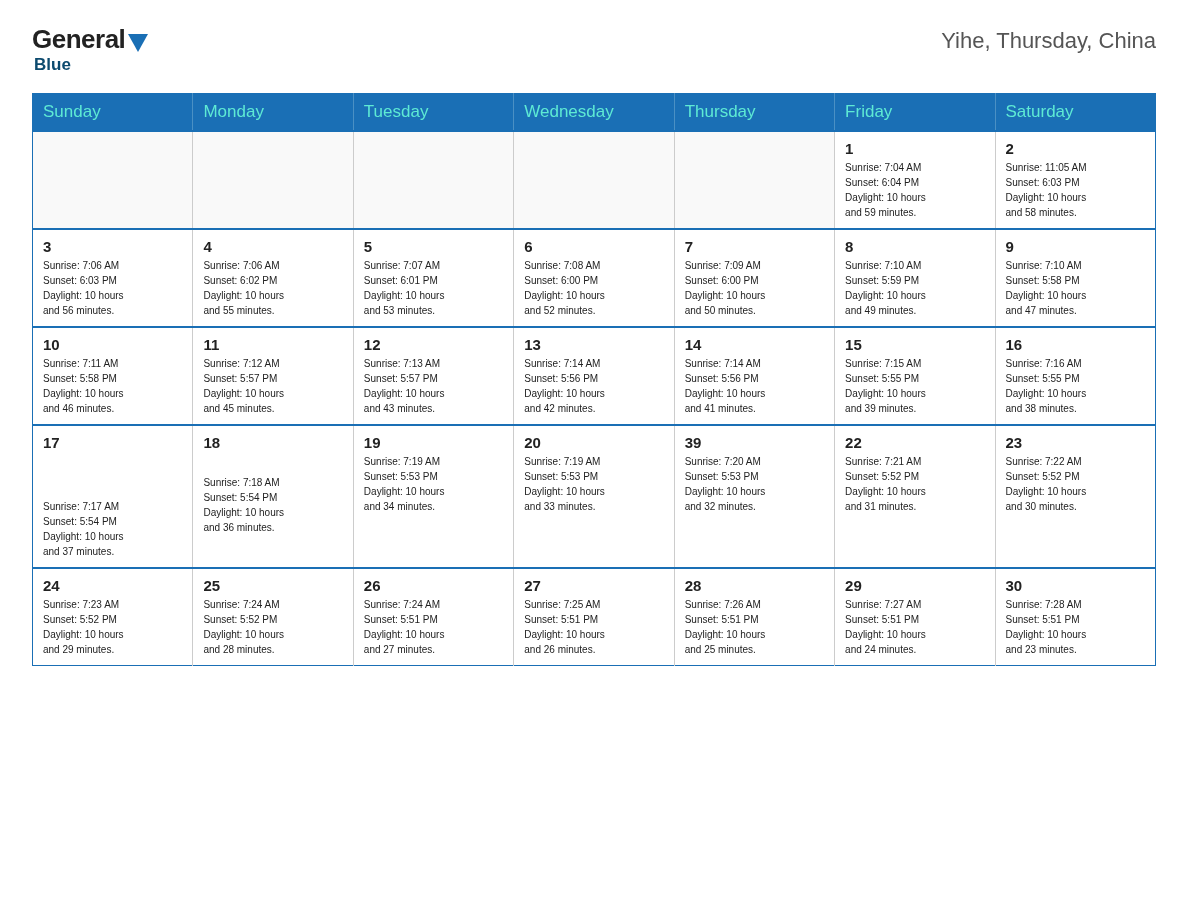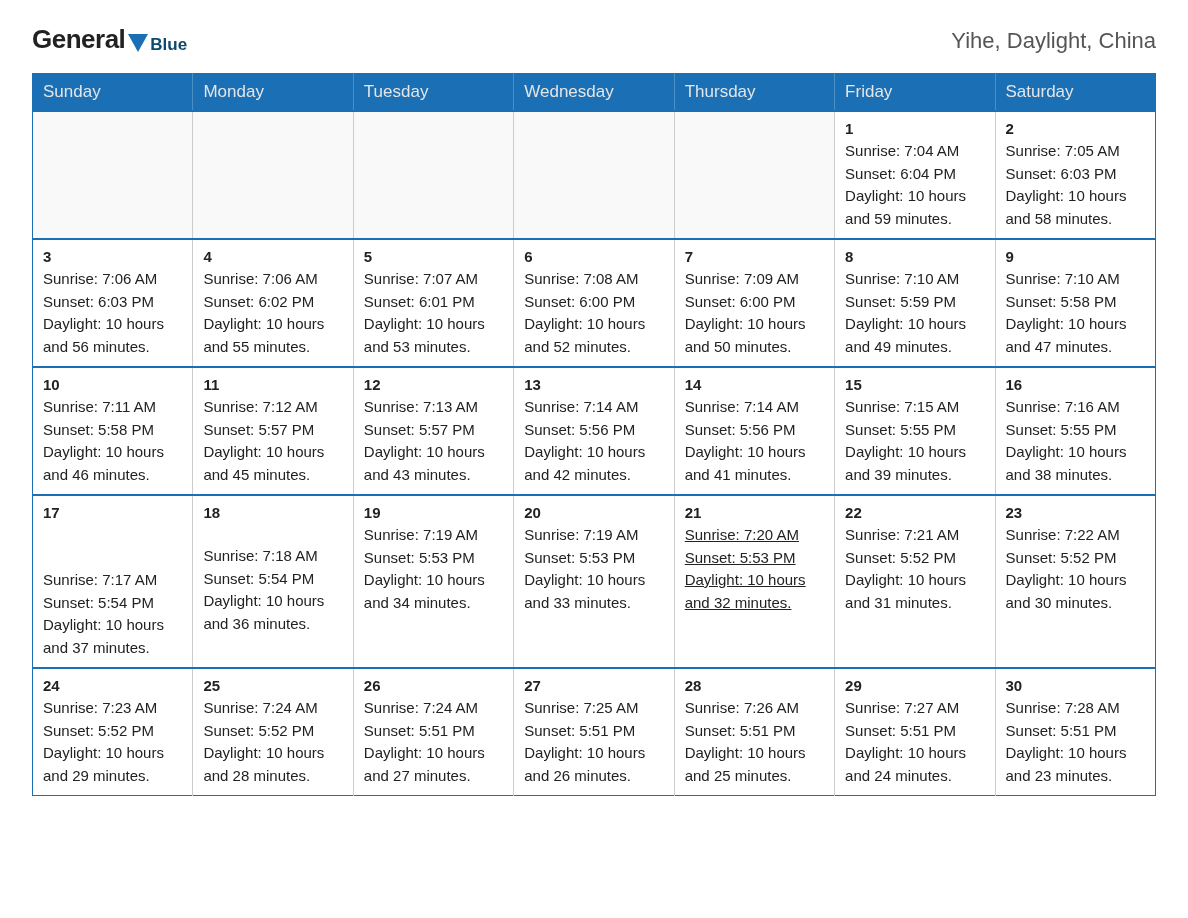--- a/index.html
+++ b/index.html
@@ -12,21 +12,22 @@
       min-height: 918px;
     }
     .header-row {
       display: flex;
       align-items: flex-start;
       justify-content: space-between;
       margin-bottom: 18px;
     }
     .logo {
       display: flex;
-      align-items: flex-end;
+      flex-direction: column;
+      align-items: flex-start;
     }
     .logo-top {
       display: flex;
       align-items: center;
     }
     .logo-general {
       font-size: 26px;
       font-weight: bold;
       color: #222;
       letter-spacing: -0.5px;
@@ -60,21 +61,21 @@
       color: #555;
       margin-top: 4px;
     }
     .calendar {
       width: 100%;
       border-collapse: collapse;
       border: 1.5px solid #1a6fb5;
     }
     .calendar thead tr th {
       background: #1a6fb5;
-      color: #e5e5e5;
+      color: #5eead4;
       font-size: 17px;
       font-weight: normal;
       padding: 8px 10px;
       text-align: left;
       border-right: 1.5px solid #4a90c4;
     }
     .calendar thead tr th:last-child {
       border-right: none;
     }
     .calendar tbody tr {
@@ -92,41 +93,41 @@
     .calendar tbody tr td:last-child {
       border-right: none;
     }
     .day-num {
       font-size: 15px;
       font-weight: bold;
       color: #222;
       margin-bottom: 3px;
     }
     .day-info {
-      font-size: 15px;
+      font-size: 10px;
       color: #222;
       line-height: 1.5;
     }
     .empty-cell {
       background: #f9f9f9;
     }
   </style>
 </head>
 <body>
 
 <div class="header-row">
   <div class="logo">
     <div class="logo-top">
       <span class="logo-general">General</span>
       <span class="logo-triangle"></span>
     </div>
     <span class="logo-blue">Blue</span>
   </div>
   <div class="title-block">
-    <div class="location">Yihe, Daylight, China</div>
+    <div class="location">Yihe, Thursday, China</div>
   </div>
 </div>
 
 <table class="calendar">
   <thead>
     <tr>
     <th>Sunday</th>
         <th>Monday</th>
         <th>Tuesday</th>
         <th>Wednesday</th>
@@ -144,21 +145,21 @@
         <td class="empty-cell"></td>
         <td>
           <div class="day-num">1</div>
           <div class="day-info" style="white-space: pre-line;">Sunrise: 7:04 AM
 Sunset: 6:04 PM
 Daylight: 10 hours
 and 59 minutes.</div>
         </td>
         <td>
           <div class="day-num">2</div>
-          <div class="day-info" style="white-space: pre-line;">Sunrise: 7:05 AM
+          <div class="day-info" style="white-space: pre-line;">Sunrise: 11:05 AM
 Sunset: 6:03 PM
 Daylight: 10 hours
 and 58 minutes.</div>
         </td>
       </tr>
       <tr>
         <td>
           <div class="day-num">3</div>
           <div class="day-info" style="white-space: pre-line;">Sunrise: 7:06 AM
 Sunset: 6:03 PM
@@ -282,22 +283,22 @@
 and 34 minutes.</div>
         </td>
         <td>
           <div class="day-num">20</div>
           <div class="day-info" style="white-space: pre-line;">Sunrise: 7:19 AM
 Sunset: 5:53 PM
 Daylight: 10 hours
 and 33 minutes.</div>
         </td>
         <td>
-          <div class="day-num">21</div>
-          <div class="day-info" style="white-space: pre-line; text-decoration: underline;">Sunrise: 7:20 AM
+          <div class="day-num">39</div>
+          <div class="day-info" style="white-space: pre-line;">Sunrise: 7:20 AM
 Sunset: 5:53 PM
 Daylight: 10 hours
 and 32 minutes.</div>
         </td>
         <td>
           <div class="day-num">22</div>
           <div class="day-info" style="white-space: pre-line;">Sunrise: 7:21 AM
 Sunset: 5:52 PM
 Daylight: 10 hours
 and 31 minutes.</div>

